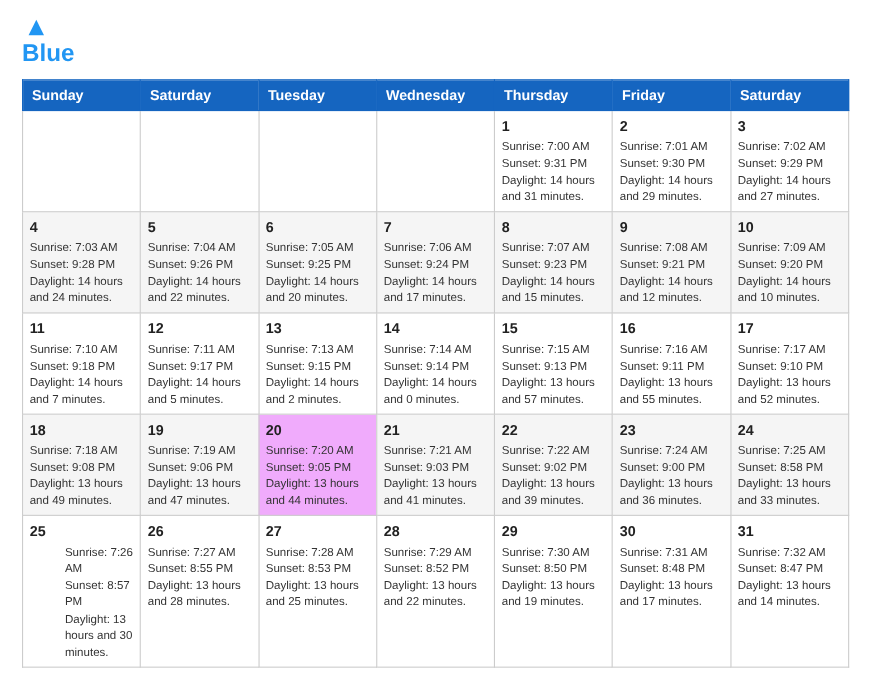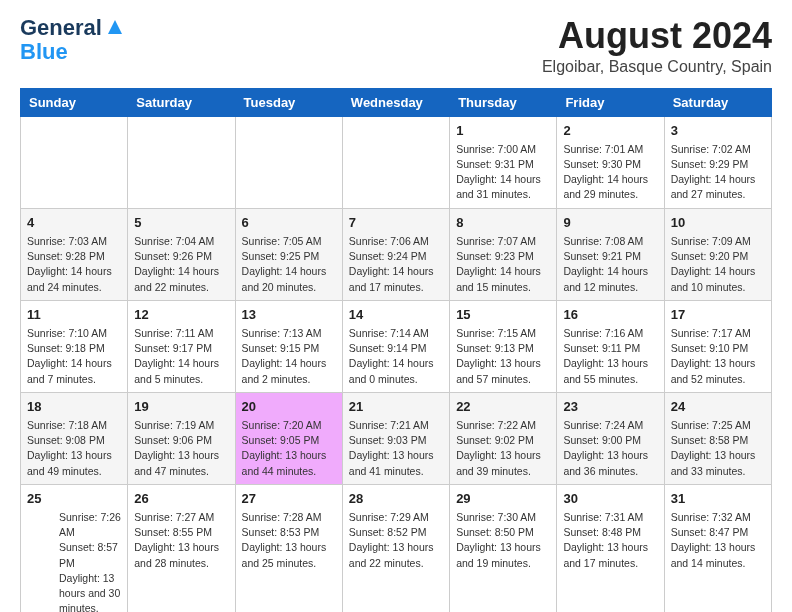--- a/index.html
+++ b/index.html
@@ -103,32 +103,27 @@
       border: 1px solid #ccc;
     }
   </style>
 </head>
 <body>
 
 <div class="header-area">
   <div class="logo">
     <div>
       <div style="display:flex;align-items:center;">
-        <span class="logo-text">General</span>
 
         <svg width="22" height="22" viewBox="0 0 22 22" style="margin-left:2px;margin-top:-2px;">
           <polygon points="4,18 11,4 18,18" fill="#2196F3"></polygon>
         </svg>
       </div>
       <span class="logo-text" style="color:#2196F3;font-size:22px;">Blue</span>
     </div>
-  </div>
-  <div class="title-area">
-    <div class="month-year">August 2024</div>
-    <div class="location">Elgoibar, Basque Country, Spain</div>
   </div>
 </div>
 
 <table class="calendar">
   <thead>
     <tr>
       <th>Sunday</th>
       <th>Saturday</th>
       <th>Tuesday</th>
       <th>Wednesday</th>

